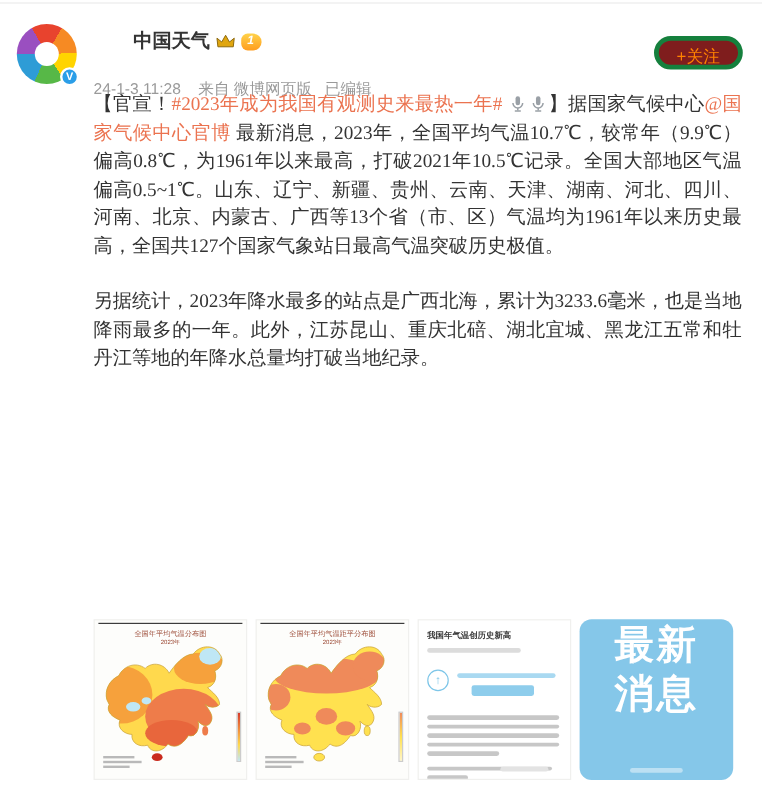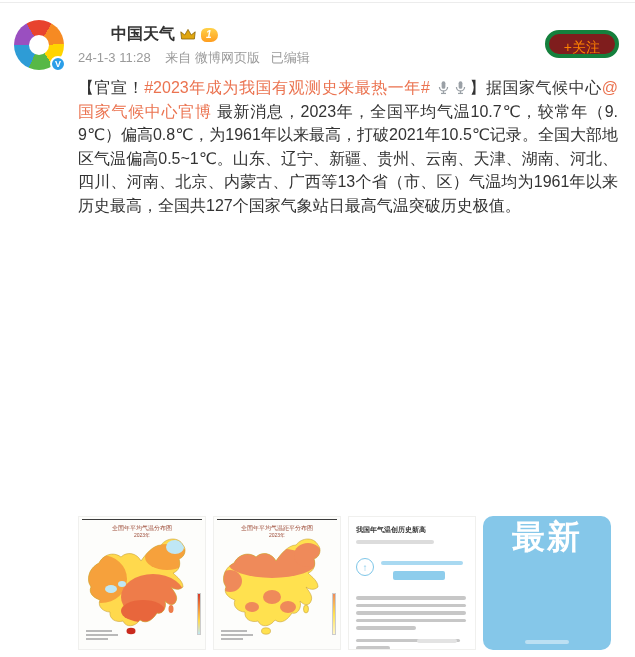--- a/index.html
+++ b/index.html
@@ -25,32 +25,32 @@
     display:flex; align-items:center; justify-content:center; z-index:2;
   }
   .name-row { position:absolute; left:78px; top:24px; display:flex; align-items:center; gap:5px;margin-left:33px; }
   .username { font-size:16px; font-weight:700; color:#333; }
   .crown { width:16px; height:14px; }
   .vip-pill {
     height:14px; padding:0 6px 0 5px; border-radius:7px 9px 9px 7px;
     background:linear-gradient(180deg,#ffd24a,#ff9d1f);
     color:#fff; font-size:10px; font-style:italic; font-weight:700; line-height:14px;
   }
-  .time-row { position:absolute; left:78px; top:49px; font-size:13px; color:#9a9a9a; }
+  .time-row { position:absolute; left:78px; top:65px; font-size:13px; color:#9a9a9a; }
   .time-row .src-link { color:#9a9a9a; text-decoration:none; }
   .follow-btn {
     position:absolute; right:16px; top:30px; height:28px; padding:0 15px;
     border:4px solid #15803d; border-radius:16px; background:#7f1d1d;
     color:#ff8200; font-size:14px; line-height:26px; cursor:pointer;
   }
 
   
   .content { position:absolute; left:78px; right:17px; top:76px; }
   .para { font-size:16px; line-height:23.5px; color:#333; margin:0 0 23px;
-          text-align:justify; word-break:break-all; }
+          text-align:justify; word-break:break-all;font-family:Liberation Serif, serif; }
   .para .hashtag, .para .mention { color:#eb7350; cursor:pointer; }
   .mic { vertical-align:-2px; margin:0 1px; }
 
   
   .thumbs { position:absolute; left:78px; top:516px; display:flex; gap:7px; }
   .thumb { width:128px; height:134px; position:relative; overflow:hidden; cursor:pointer; }
   .thumb.map { background:#fdfdfb; border:1px solid #f0f0ee; }
   .map-topline { position:absolute; top:2px; left:3px; right:3px; height:1px; background:#3c3c3c; }
   .map-title { position:absolute; top:7px; left:0; right:0; text-align:center;
                font-size:6px; color:#9c4a36; white-space:nowrap; }
@@ -117,20 +117,21 @@
           <rect x="9" y="2" width="6" height="12" rx="3" fill="#9aa0a6"></rect>
           <path d="M5.5 11a6.5 6.5 0 0 0 13 0" fill="none" stroke="#9aa0a6" stroke-width="2"></path>
           <line x1="12" y1="17.5" x2="12" y2="21" stroke="#9aa0a6" stroke-width="2"></line>
           <line x1="8" y1="21.5" x2="16" y2="21.5" stroke="#9aa0a6" stroke-width="2"></line>
         </svg><svg class="mic" width="15" height="15" viewBox="0 0 24 24">
           <rect x="9" y="2" width="6" height="12" rx="3" fill="#9aa0a6"></rect>
           <path d="M5.5 11a6.5 6.5 0 0 0 13 0" fill="none" stroke="#9aa0a6" stroke-width="2"></path>
           <line x1="12" y1="17.5" x2="12" y2="21" stroke="#9aa0a6" stroke-width="2"></line>
           <line x1="8" y1="21.5" x2="16" y2="21.5" stroke="#9aa0a6" stroke-width="2"></line>
         </svg><span class="text">】据国家气候中心</span><span class="mention">@国家气候中心官博</span><span class="text"> 最新消息，2023年，全国平均气温10.7℃，较常年（9.9℃）偏高0.8℃，为1961年以来最高，打破2021年10.5℃记录。全国大部地区气温偏高0.5~1℃。山东、辽宁、新疆、贵州、云南、天津、湖南、河北、四川、河南、北京、内蒙古、广西等13个省（市、区）气温均为1961年以来历史最高，全国共127个国家气象站日最高气温突破历史极值。</span></p>
+      <p class="para"><span class="text">另据统计，2023年降水最多的站点是广西北海，累计为3233.6毫米，也是当地降雨最多的一年。此外，江苏昆山、重庆北碚、湖北宜城、黑龙江五常和牡丹江等地的年降水总量均打破当地纪录。</span></p>
     </div>
 
   <div class="thumbs">
 
     <div class="thumb map">
       <div class="map-topline"></div>
       <div class="map-title">全国年平均气温分布图</div>
       <div class="map-sub">2023年</div>
       <svg class="map-svg" viewBox="0 0 128 108">
         <defs>
@@ -209,18 +210,19 @@
         <div style="width:60px"></div>
         <div style="width:104px; margin-top:9px"></div>
         <div style="width:34px"></div>
       </div>
       <div class="art-mark"></div>
     </div>
 
     <div class="thumb badge-card">
       <div class="badge-text">
         <div>最新</div>
+        <div>消息</div>
       </div>
       <div class="badge-mark"></div>
     </div>
 
   </div>
 </div>
 
 </body></html>

